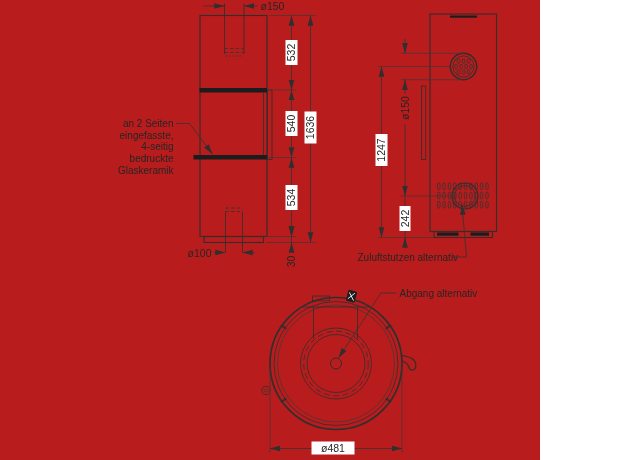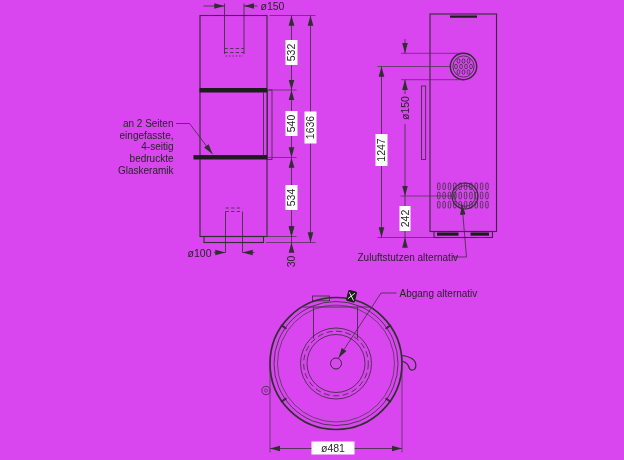--- a/index.html
+++ b/index.html
@@ -1,16 +1,16 @@
 <!DOCTYPE html>
 <html><head>
 <meta charset="utf-8">
 <style>
   html,body{margin:0;padding:0;background:#fff;}
-  .canvas{position:relative;width:624px;height:460px;background:#d946ef;overflow:hidden;
+  .canvas{position:relative;width:540px;height:460px;background:#b91c1c;overflow:hidden;
           font-family:"Liberation Sans",sans-serif;}
   svg{display:block;}
   .outline{fill:none;stroke:#2f2f2f;stroke-width:1.1;}
   .thin{fill:none;stroke:#2f2f2f;stroke-width:0.8;}
   .hair{fill:none;stroke:#3a3a3a;stroke-width:0.7;}
   .dl{fill:none;stroke:#343434;stroke-width:0.8;}
   .hidden-ln{fill:none;stroke:#343434;stroke-width:0.8;stroke-dasharray:3.4 2.2;}
   .dotted-ln{fill:none;stroke:#343434;stroke-width:0.8;stroke-dasharray:1.6 1.8;}
   .band{fill:#1c1c1c;stroke:none;}
   .lbl-bg{fill:#ffffff;stroke:none;}

